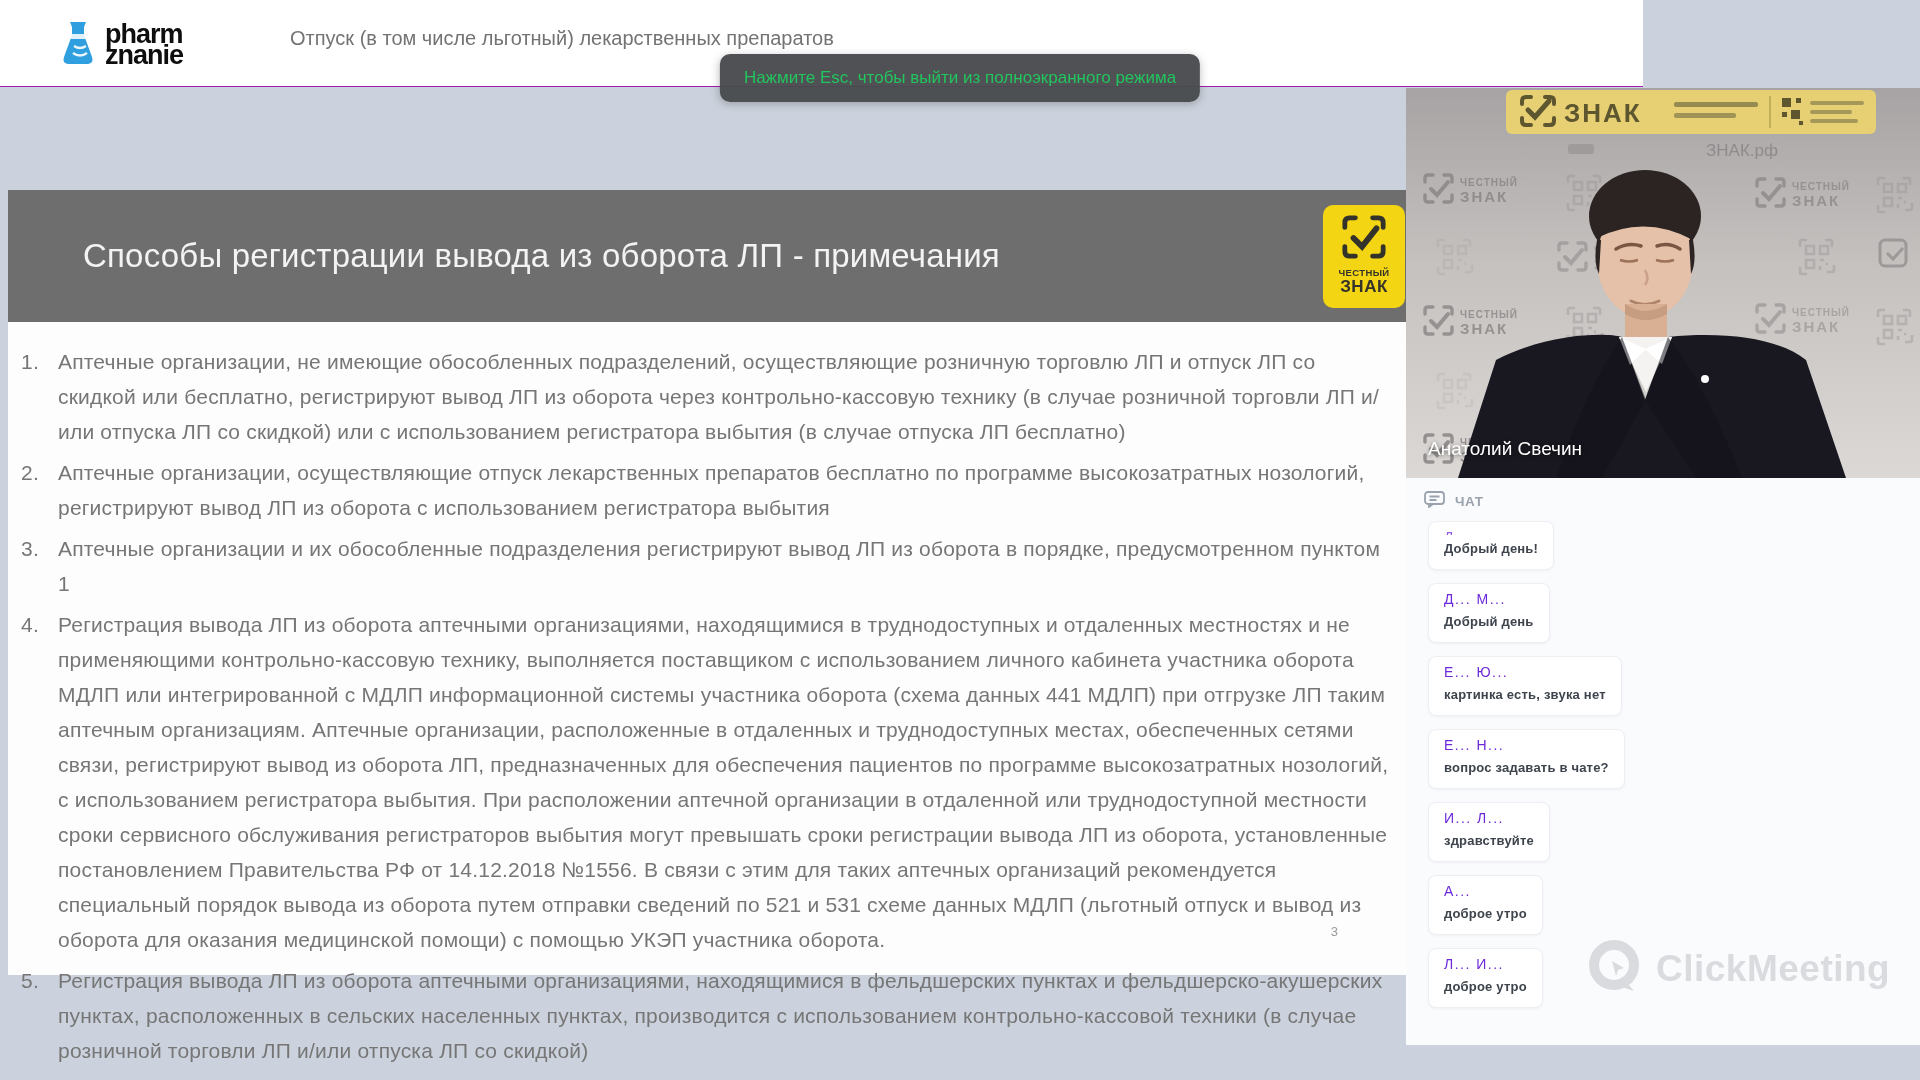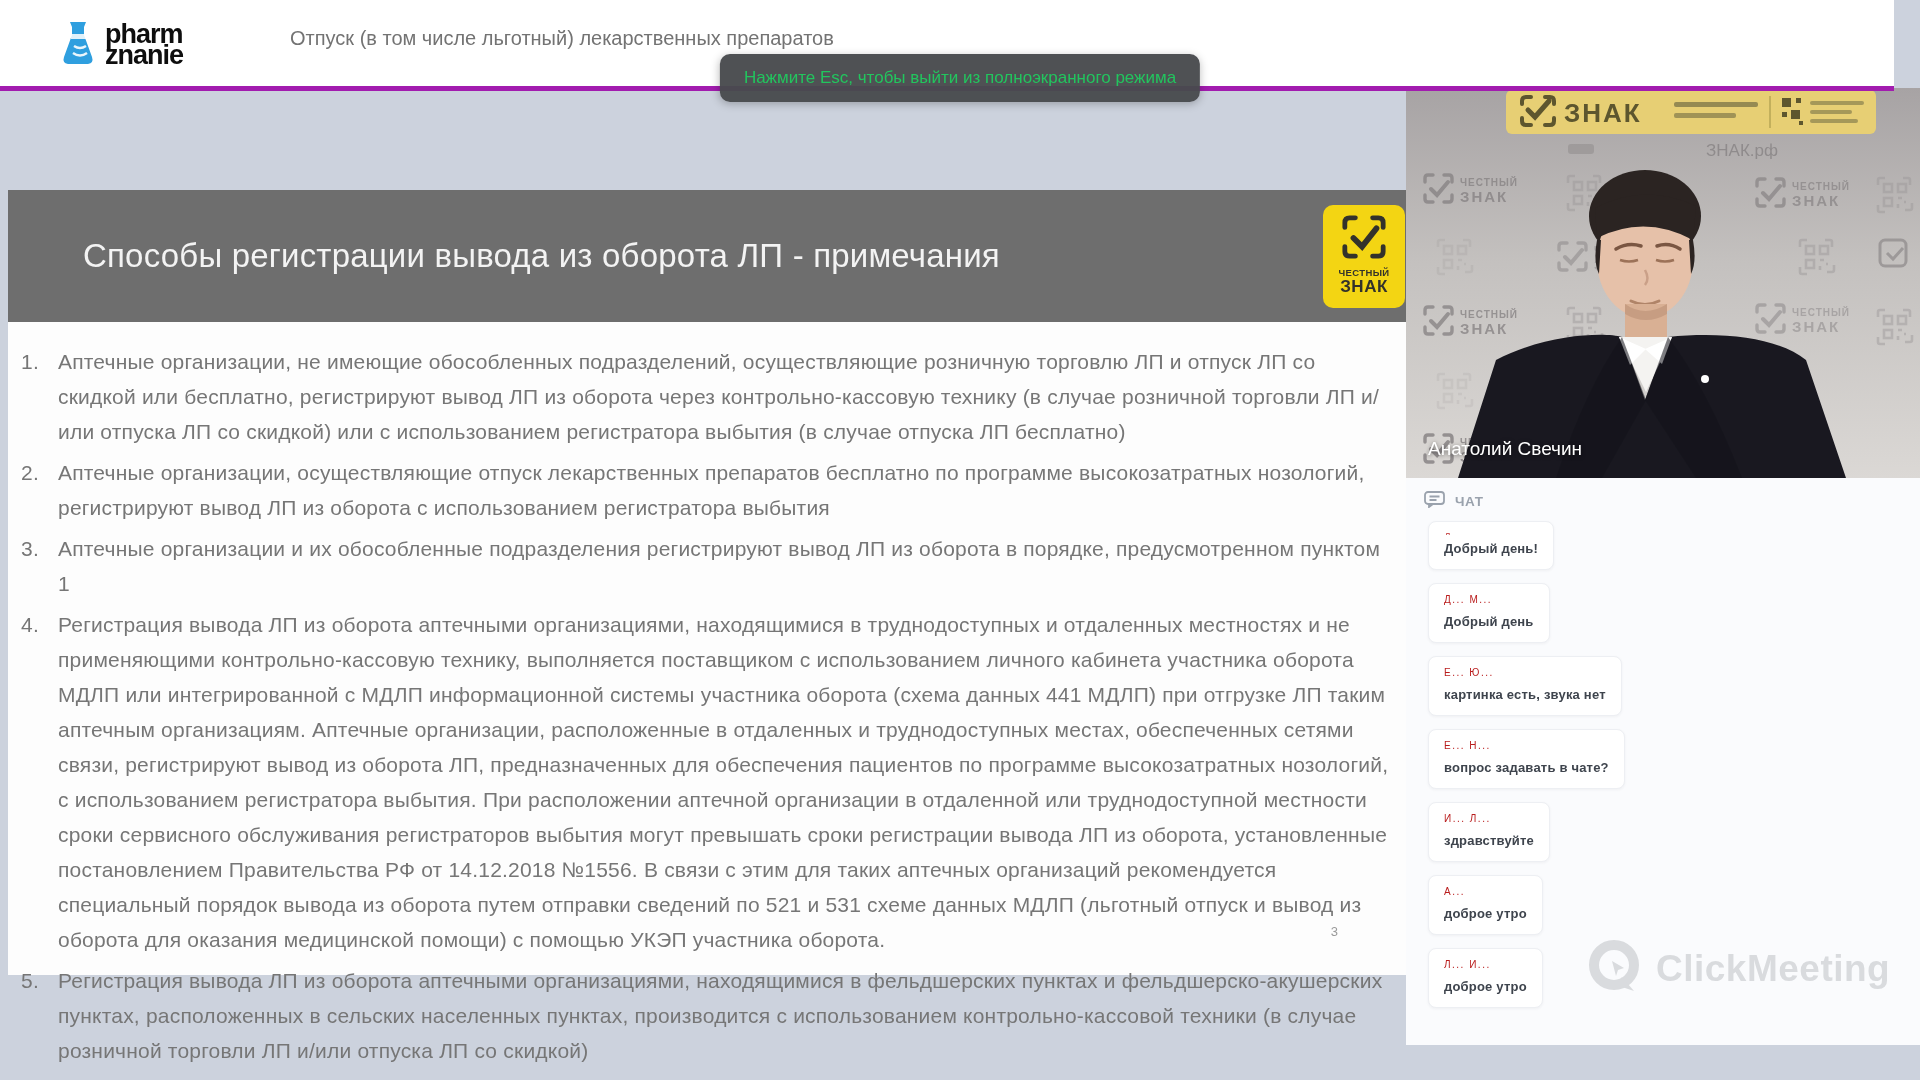--- a/index.html
+++ b/index.html
@@ -1,21 +1,21 @@
 <!DOCTYPE html>
 <html lang="ru"><head>
 <meta charset="utf-8">
 <style>
   html,body{margin:0;padding:0;background:#9aa0ab;}
   .stage{position:relative;width:1920px;height:1080px;overflow:hidden;background:#ccd2dd;
          font-family:"Liberation Sans",sans-serif;}
 
   
-  .header-bar{position:absolute;left:0;top:0;width:1872px;height:86px;background:#ffffff;
-              border-bottom:5px solid #a21caf;z-index:5;padding-left:22px;}
+  .header-bar{position:absolute;left:0;top:0;width:1643px;height:86px;background:#ffffff;
+              border-bottom:1px solid #a21caf;z-index:5;}
   .logo{position:absolute;left:62px;top:20px;display:flex;align-items:center;gap:7px;}
   .logo-text{font-weight:bold;font-size:27px;line-height:21px;color:#0e0e0e;letter-spacing:-1px;}
   .presentation-title{position:absolute;left:290px;top:27px;font-size:20px;color:#737373;
               white-space:nowrap;z-index:6;}
   .tooltip{position:absolute;left:960px;top:54px;transform:translateX(-50%);height:48px;
            background:rgba(72,74,77,.96);border-radius:10px;color:#22c55e;font-size:17px;
            display:flex;align-items:center;padding:0 24px;white-space:nowrap;z-index:20;
            box-shadow:0 2px 8px rgba(0,0,0,.25);}
 
   
@@ -41,21 +41,21 @@
   .speaker-name{position:absolute;left:22px;bottom:18px;font-size:19px;color:#ffffff;
                 text-shadow:0 1px 4px rgba(0,0,0,.55);}
   .av-bar{height:35px;background:#222c39;color:#ffffff;display:flex;align-items:center;
           gap:11px;padding-left:14px;font-size:14.5px;font-weight:bold;letter-spacing:.3px;}
   .chat{position:relative;width:586px;height:567px;background:#fafbfd;}
   .chat-header{display:flex;align-items:center;gap:10px;padding:13px 0 8px 18px;
                color:#9aa2ad;font-size:13.5px;font-weight:bold;letter-spacing:.6px;}
   .messages{padding:2px 0 0 22px;}
   .bubble{display:table;background:#ffffff;border:1px solid #edeff3;border-radius:8px;
           padding:7px 15px 9px;margin-bottom:13px;box-shadow:0 1px 3px rgba(33,41,60,.05);}
-  .sender{display:block;font-size:10px;color:#b91c1c;letter-spacing:1.5px;margin-bottom:2px;
+  .sender{display:block;font-size:14px;color:#6d28d9;letter-spacing:1.5px;margin-bottom:2px;
           line-height:17px;white-space:nowrap;}
   .msg{display:block;font-size:13px;font-weight:600;color:#3e444d;letter-spacing:.2px;
        line-height:23px;white-space:nowrap;}
   .bubble:first-child .sender{max-height:6px;overflow:hidden;opacity:.75;}
   .watermark{position:absolute;left:180px;bottom:46px;display:flex;align-items:center;gap:14px;}
   .watermark-text{font-size:37px;font-weight:600;color:#d9dbde;letter-spacing:.5px;}
   .scrollbar{position:absolute;right:8px;top:34px;bottom:8px;width:7px;background:#f0f1f4;
              border-radius:4px;}
   .scroll-thumb{position:absolute;left:0;bottom:30px;width:7px;height:22px;background:#8f959e;
                 border-radius:3px;}

